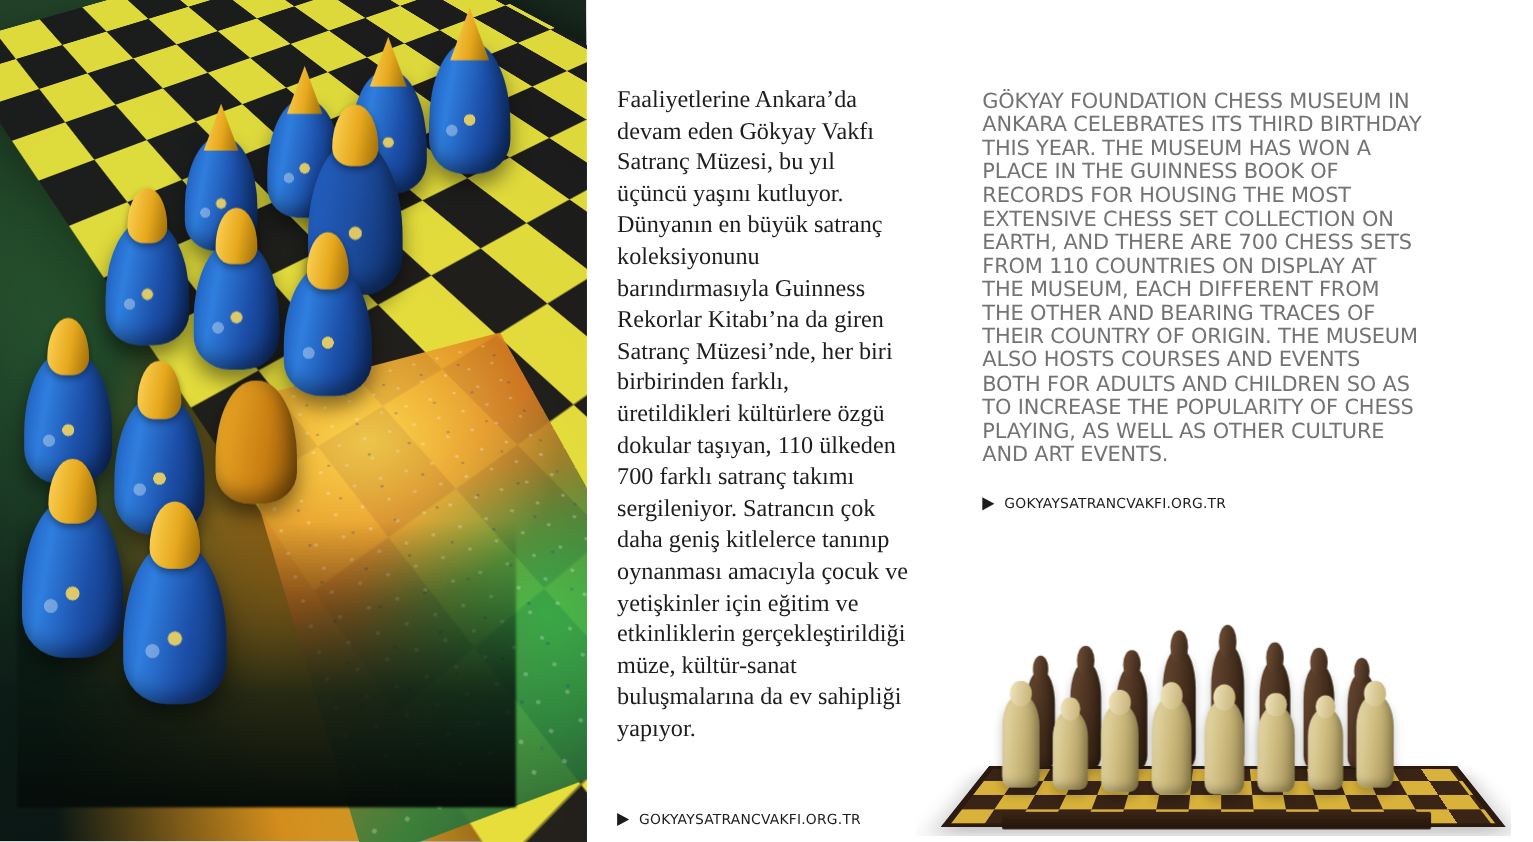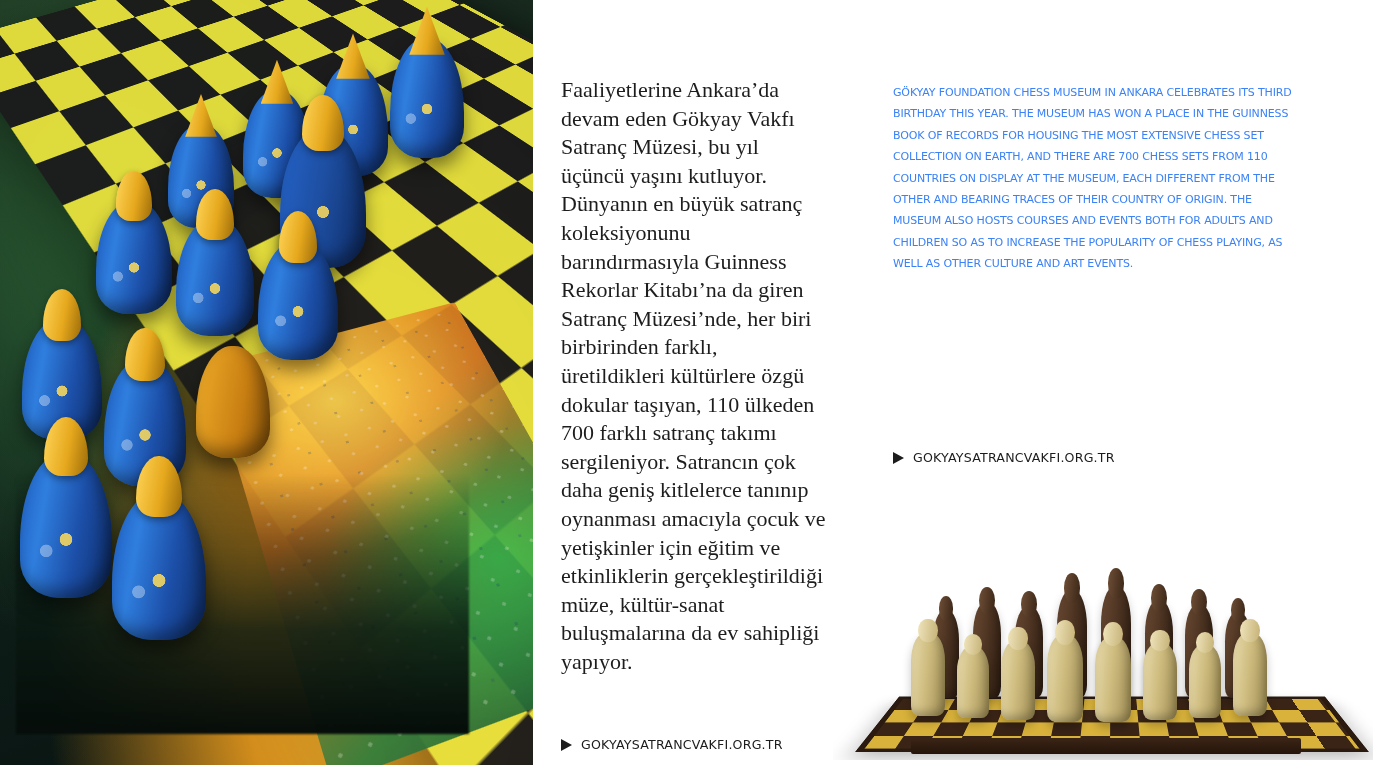--- a/index.html
+++ b/index.html
@@ -166,24 +166,24 @@
     font-family: "DejaVu Sans", sans-serif;
     font-weight: bold;
     font-size: 31px;
     line-height: 1.12;
     letter-spacing: -0.3px;
     color: #111111;
     margin: 0 0 16px 0;
   }
   .en-body {
     font-family: "DejaVu Sans", sans-serif;
-    font-size: 11px;
+    font-size: 19px;
     line-height: 21.4px;
     letter-spacing: -0.15px;
-    color: #3b82f6;
+    color: #737373;
     margin: 0;
   }
 
   .site-line {
     display: flex;
     align-items: center;
     gap: 9px;
     font-family: "DejaVu Sans", sans-serif;
     font-size: 12.6px;
     letter-spacing: 0.2px;

